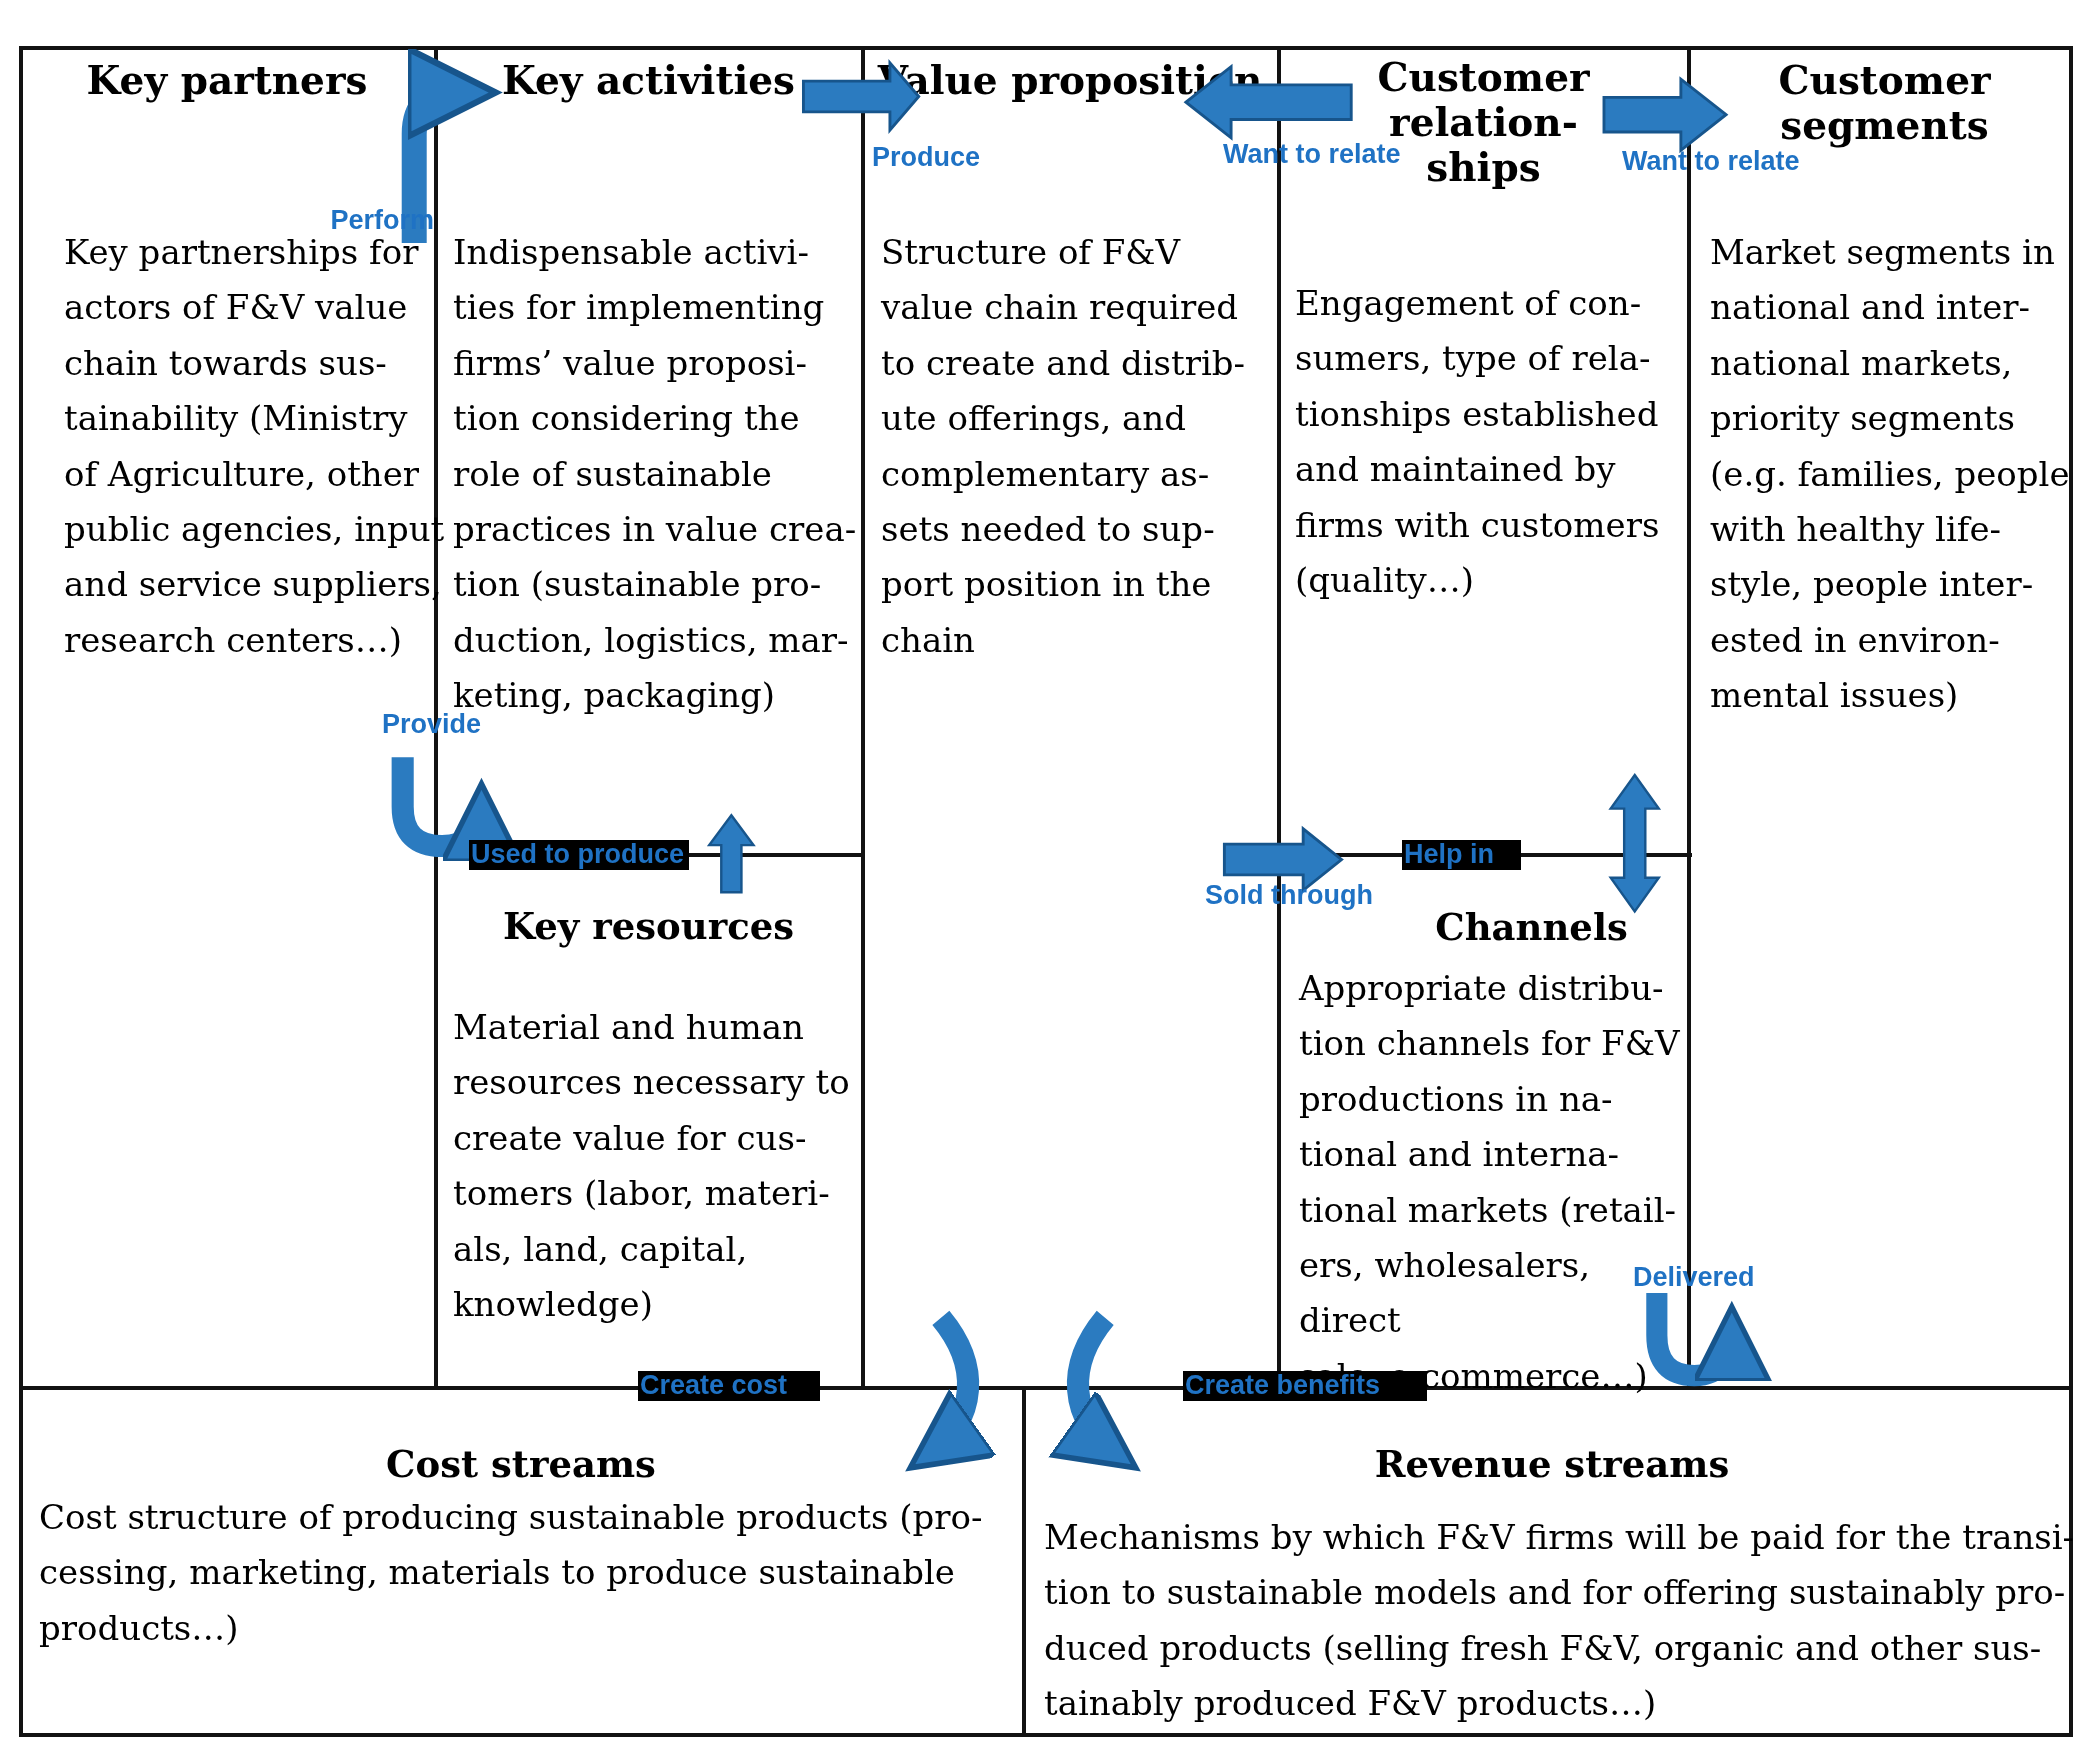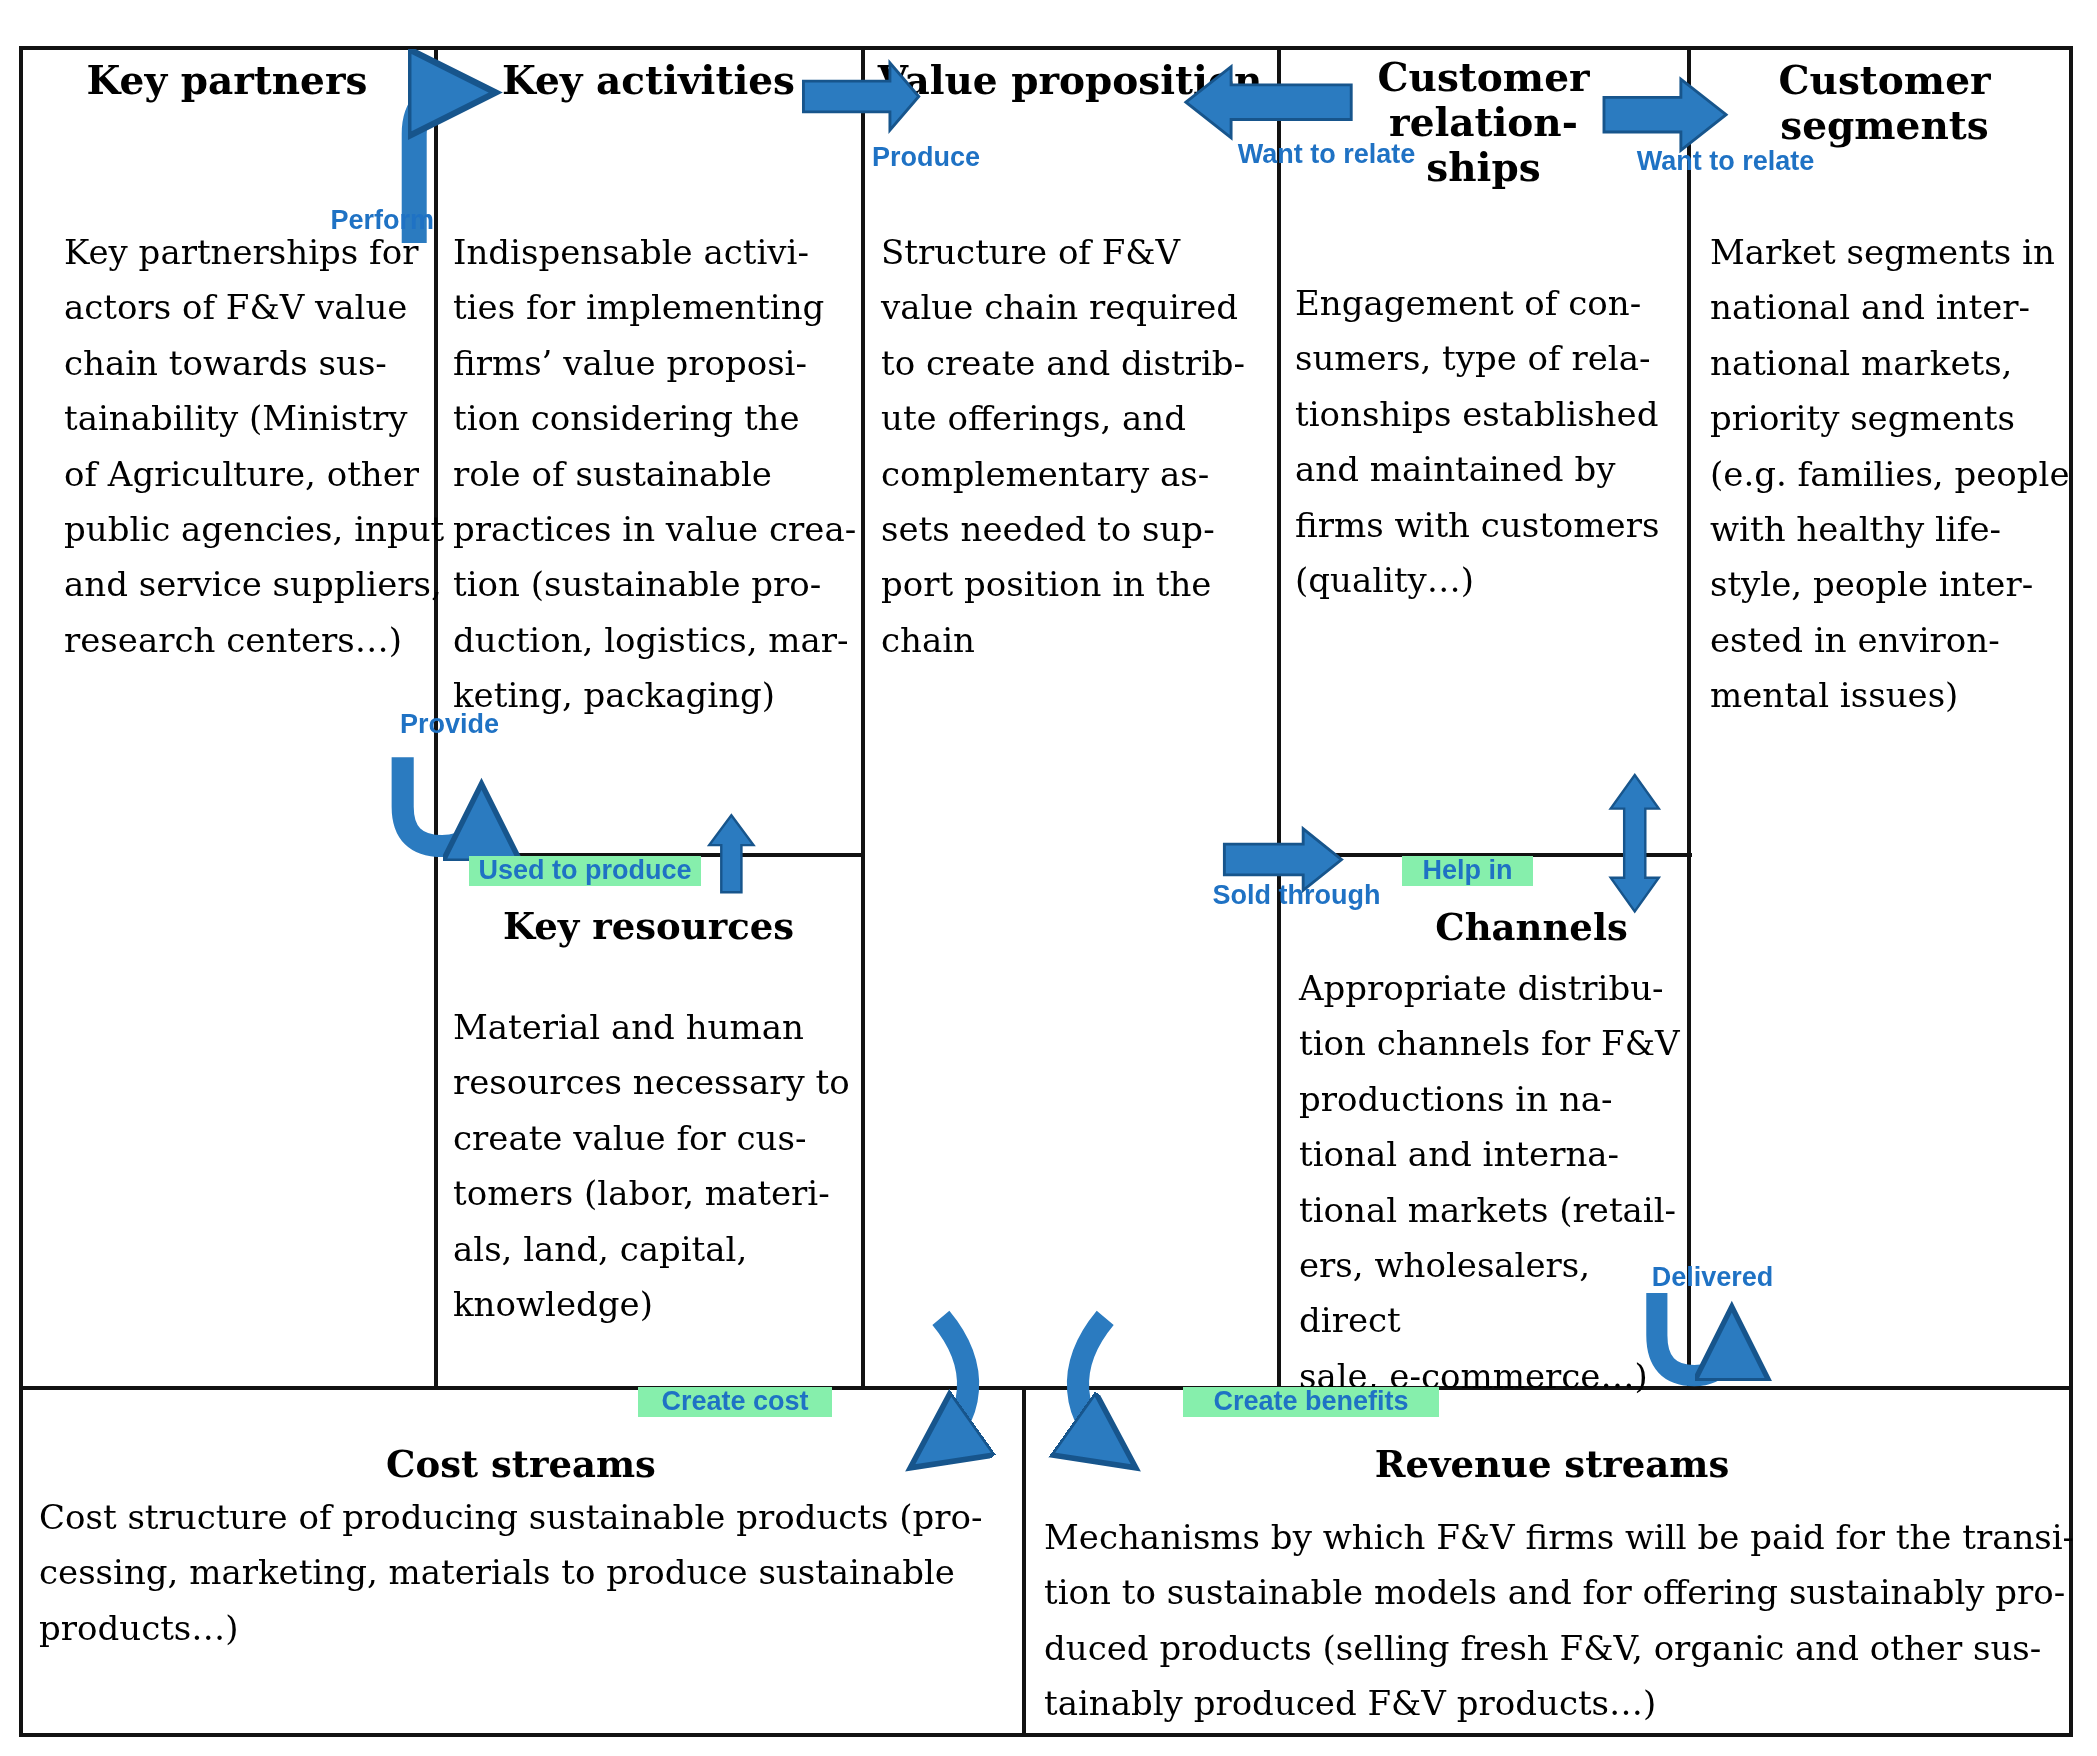--- a/index.html
+++ b/index.html
@@ -6,22 +6,22 @@
   #stage{position:relative;width:2097px;height:1757px;background:#ffffff;
          font-family:"DejaVu Serif","Liberation Serif",serif;color:#000;border-radius:21px;}
   .line{position:absolute;background:#121212;z-index:1;}
   .outer{position:absolute;left:19px;top:46px;width:2054px;height:1691px;
          border:4.3px solid #121212;box-sizing:border-box;z-index:1;}
   .col-title{position:absolute;z-index:2;font-weight:bold;font-size:39px;line-height:1.15;
              text-align:center;white-space:pre-line;}
   .sub-title{position:absolute;z-index:2;font-weight:bold;font-size:37px;text-align:center;}
   .body-text{position:absolute;z-index:2;font-size:34px;line-height:1.63;white-space:pre-line;}
   .blue-label{position:absolute;z-index:4;font-family:"Liberation Sans","DejaVu Sans",sans-serif;
-              font-weight:bold;font-size:27px;color:#1f72c4;text-align:center;line-height:1.1;}
-  .mask{background:#86efac;padding:0 8px;margin-top:16px;}
+              font-weight:bold;font-size:27px;color:#1f72c4;text-align:left;line-height:1.1;}
+  .mask{background:#000000;padding:0 2px;}
   #arrows{position:absolute;left:0;top:0;width:2097px;height:1757px;z-index:3;pointer-events:none;}
 </style>
 </head>
 <body>
 
 <div id="stage">
 
   <div class="outer"></div>
   <div class="line" style="left:434px;top:46px;width:3.8px;height:1344px;"></div>
   <div class="line" style="left:861px;top:46px;width:3.8px;height:1344px;"></div>

